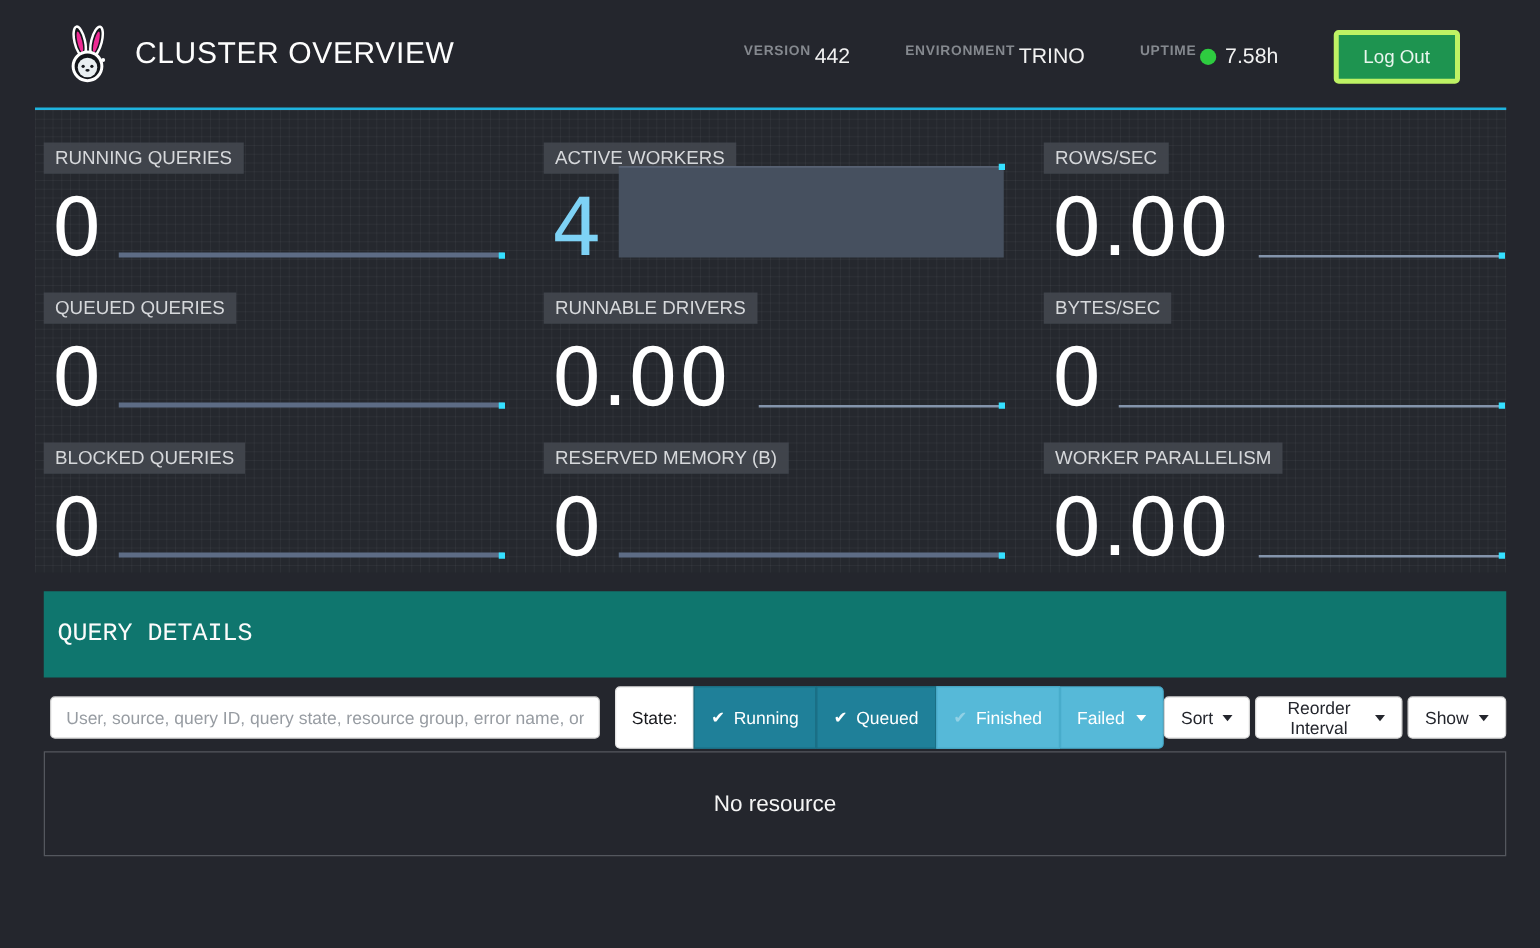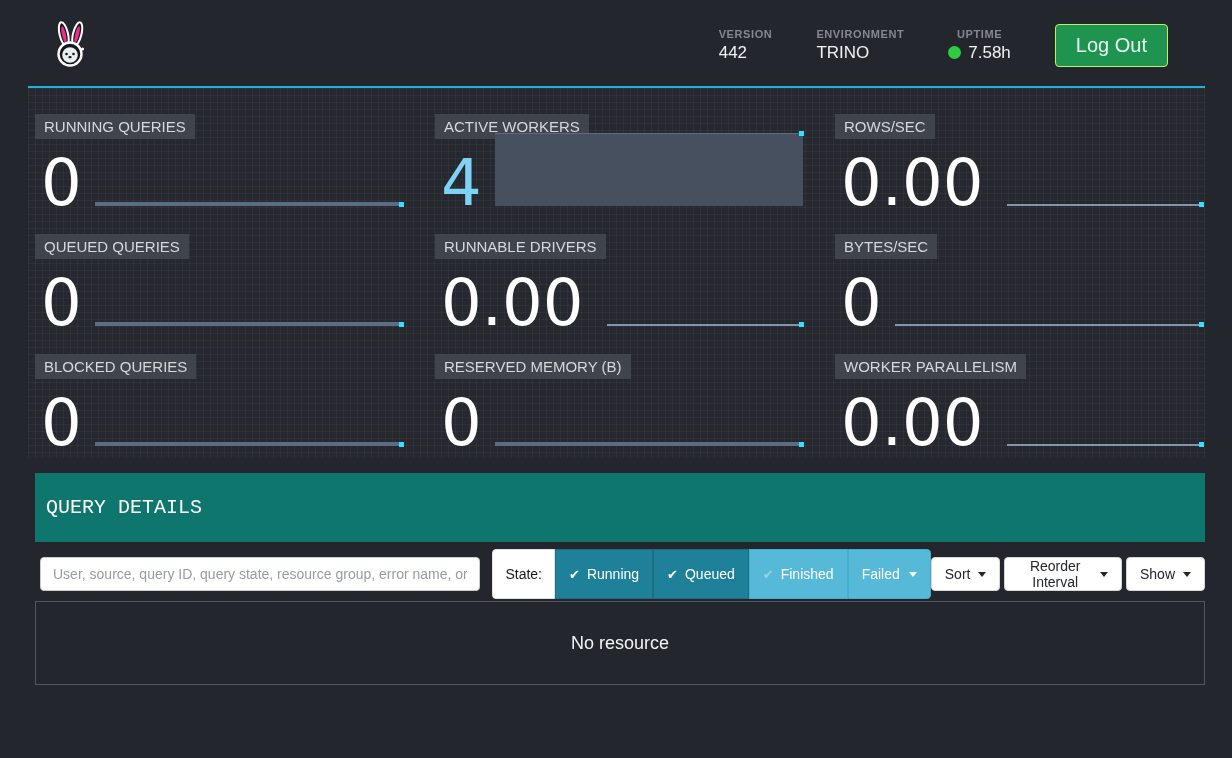--- a/index.html
+++ b/index.html
@@ -14,27 +14,27 @@
   .header {
     height:88px;
     margin:0 27px 0 28px;
     border-bottom:2px solid #1fb3de;
     display:flex;
     align-items:center;
   }
   .logo { margin:6px 18px 0 22px; flex:0 0 auto; }
   .page-title { font-size:24px; letter-spacing:0.5px; color:#fdfdfd; font-weight:400; }
   .header-right { margin-left:auto; display:flex; align-items:center; gap:44px; padding-right:37px; padding-top:4px; }
-  .hstat { display:flex; flex-direction:column; gap:3px;text-align:center; }
+  .hstat { display:flex; flex-direction:row; gap:3px; }
   .hstat-label { font-size:11px; letter-spacing:0.6px; color:#85898f; font-weight:700; }
   .hstat-value { font-size:17px; color:#f2f2f2; display:flex; align-items:center; gap:7px; }
   .uptime-dot { width:13px; height:13px; border-radius:50%; background:#2ecc40; display:inline-block; }
   .logout-btn {
-    background:#1e9450; color:#e9f6ee; border:1px solid #bef264; border-radius:4px;
-    font-size:20px; padding:9px 20px; cursor:pointer; font-family:inherit;
+    background:#1e9450; color:#e9f6ee; border:4px solid #bef264; border-radius:4px;
+    font-size:15px; padding:9px 20px; cursor:pointer; font-family:inherit;
   }
 
   
   .grid-section {
     margin:0 27px 0 28px;
     padding:12px 0 3px 7px;
     background-color:#25282e;
     background-image:
       linear-gradient(to right, rgba(255,255,255,0.04) 1px, transparent 1px),
       linear-gradient(to bottom, rgba(255,255,255,0.04) 1px, transparent 1px);
@@ -123,20 +123,21 @@
         <ellipse cx="27" cy="13.5" rx="1.9" ry="8.5" fill="#ee2a93"></ellipse>
       </g>
       <circle cx="20" cy="33" r="11.5" fill="#14161b" stroke="#fff" stroke-width="2.4"></circle>
       <circle cx="20" cy="34" r="7.8" fill="#e9eef1"></circle>
       <circle cx="16.5" cy="33" r="1.3" fill="#14161b"></circle>
       <circle cx="23.5" cy="33" r="1.3" fill="#14161b"></circle>
       <ellipse cx="20" cy="36.2" rx="1.7" ry="1.1" fill="#14161b"></ellipse>
       <circle cx="32.5" cy="28" r="1.6" fill="#fff"></circle>
     </svg>
   </span>
+  <span class="page-title">CLUSTER OVERVIEW</span>
 
   <div class="header-right">
     <div class="hstat">
       <span class="hstat-label">VERSION</span>
       <span class="hstat-value">442</span>
     </div>
     <div class="hstat">
       <span class="hstat-label">ENVIRONMENT</span>
       <span class="hstat-value">TRINO</span>
     </div>

